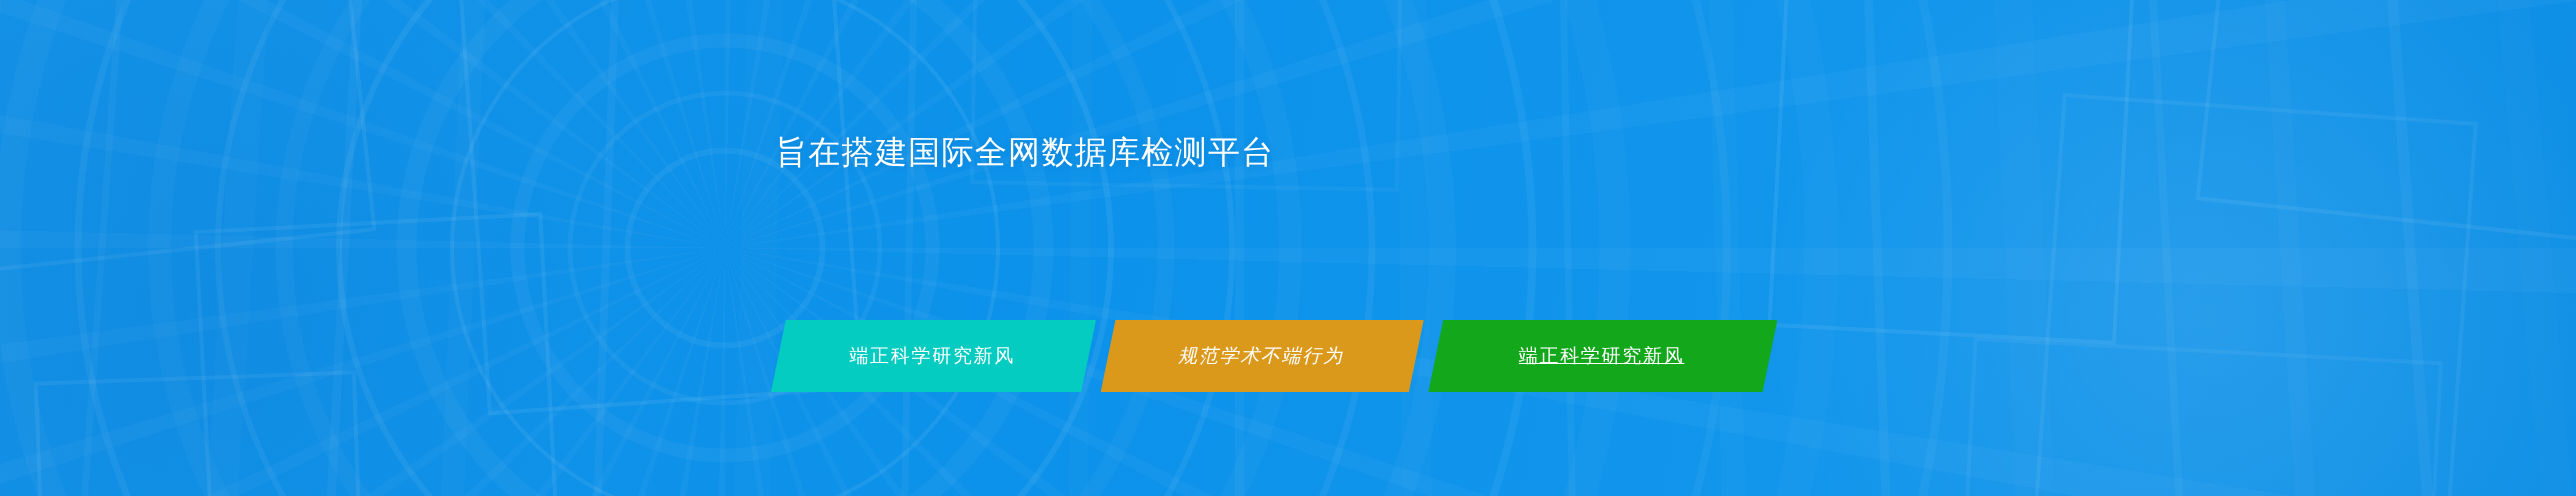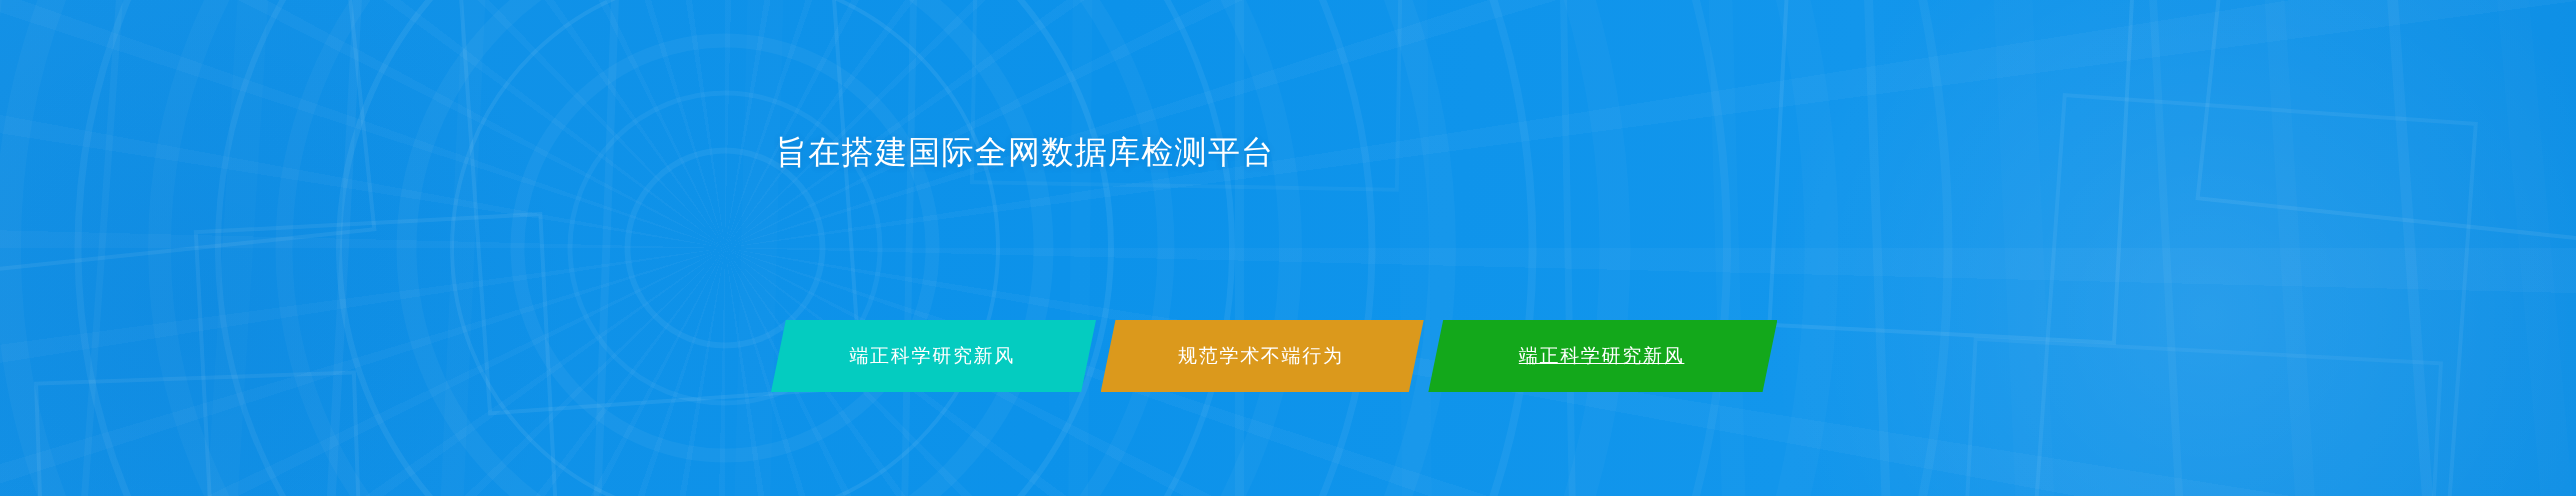--- a/index.html
+++ b/index.html
@@ -119,21 +119,21 @@
     justify-content:center;
     color:#ffffff;
     font-size:19px;
     letter-spacing:1.7px;
     white-space:nowrap;
     clip-path:polygon(14.8px 0, 100% 0, calc(100% - 14.8px) 100%, 0 100%);
     padding:0 27px;
   }
   .tag-label{ position:relative; transform:translateX(-1.3px); }
   .tag.t1{ width:325px; background:#04ccc0; }
-  .tag.t2{ width:323px; background:#db991c; }
+  .tag.t2{ width:323px; background:#db991c;font-style:italic; }
   .tag.t3{ width:349px; background:#13a81b; }
 </style>
 </head>
 <body>
 
 <div class="banner" style="background-color: rgb(16, 147, 232);">
 
   <div class="bg-layer">
 
     <div class="spokes"></div>

